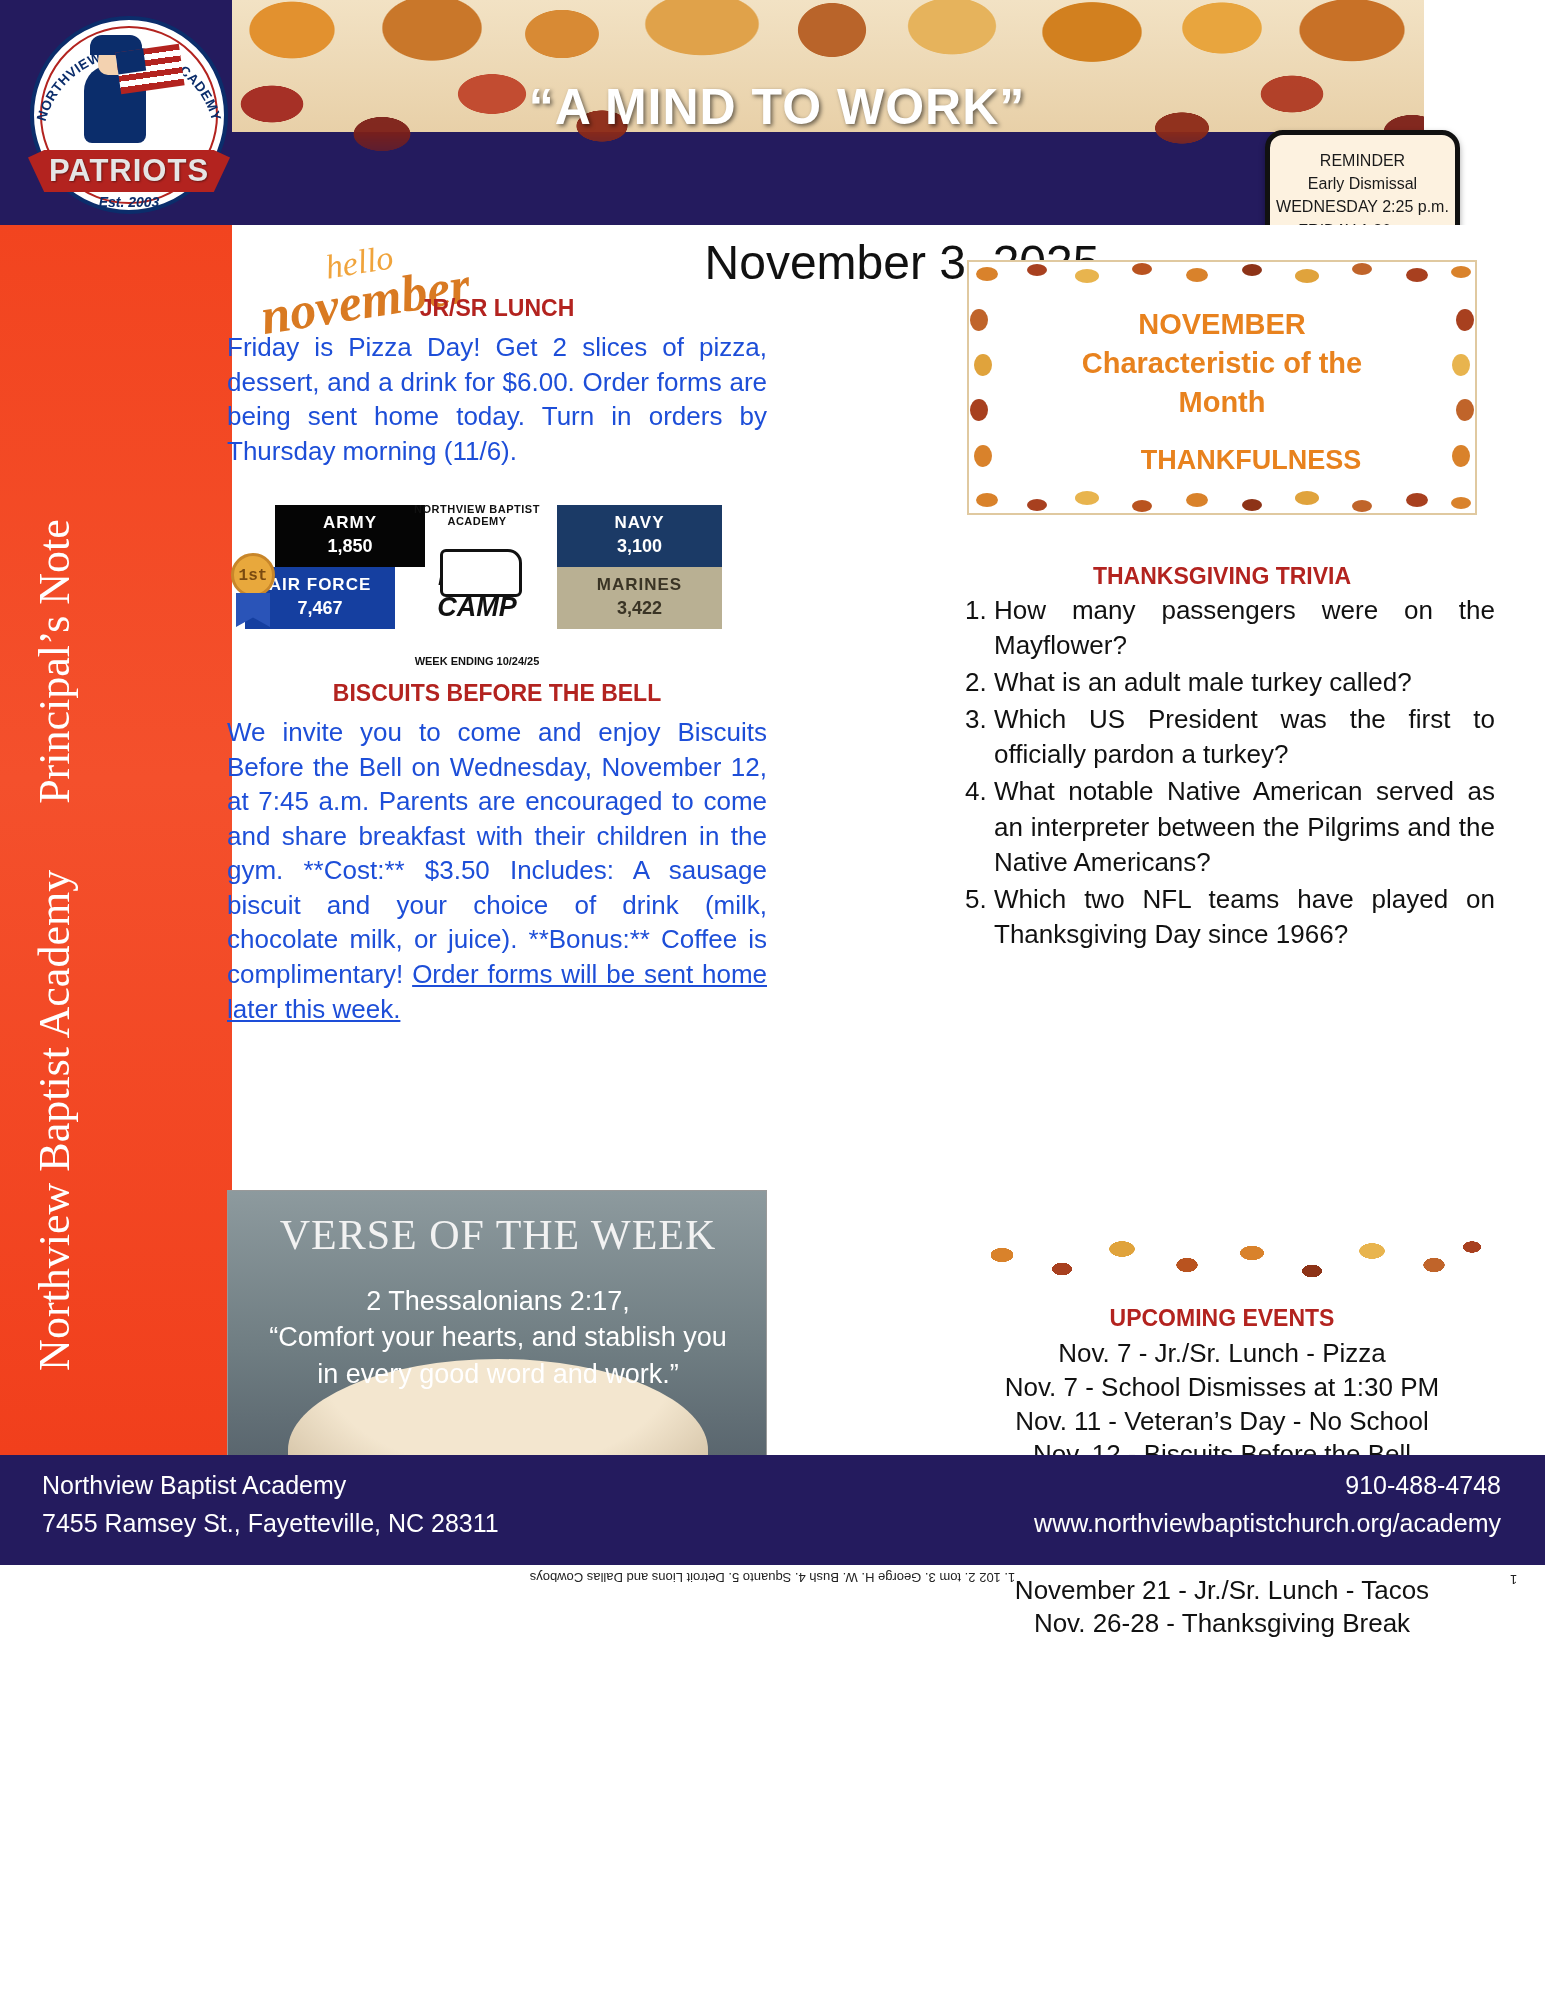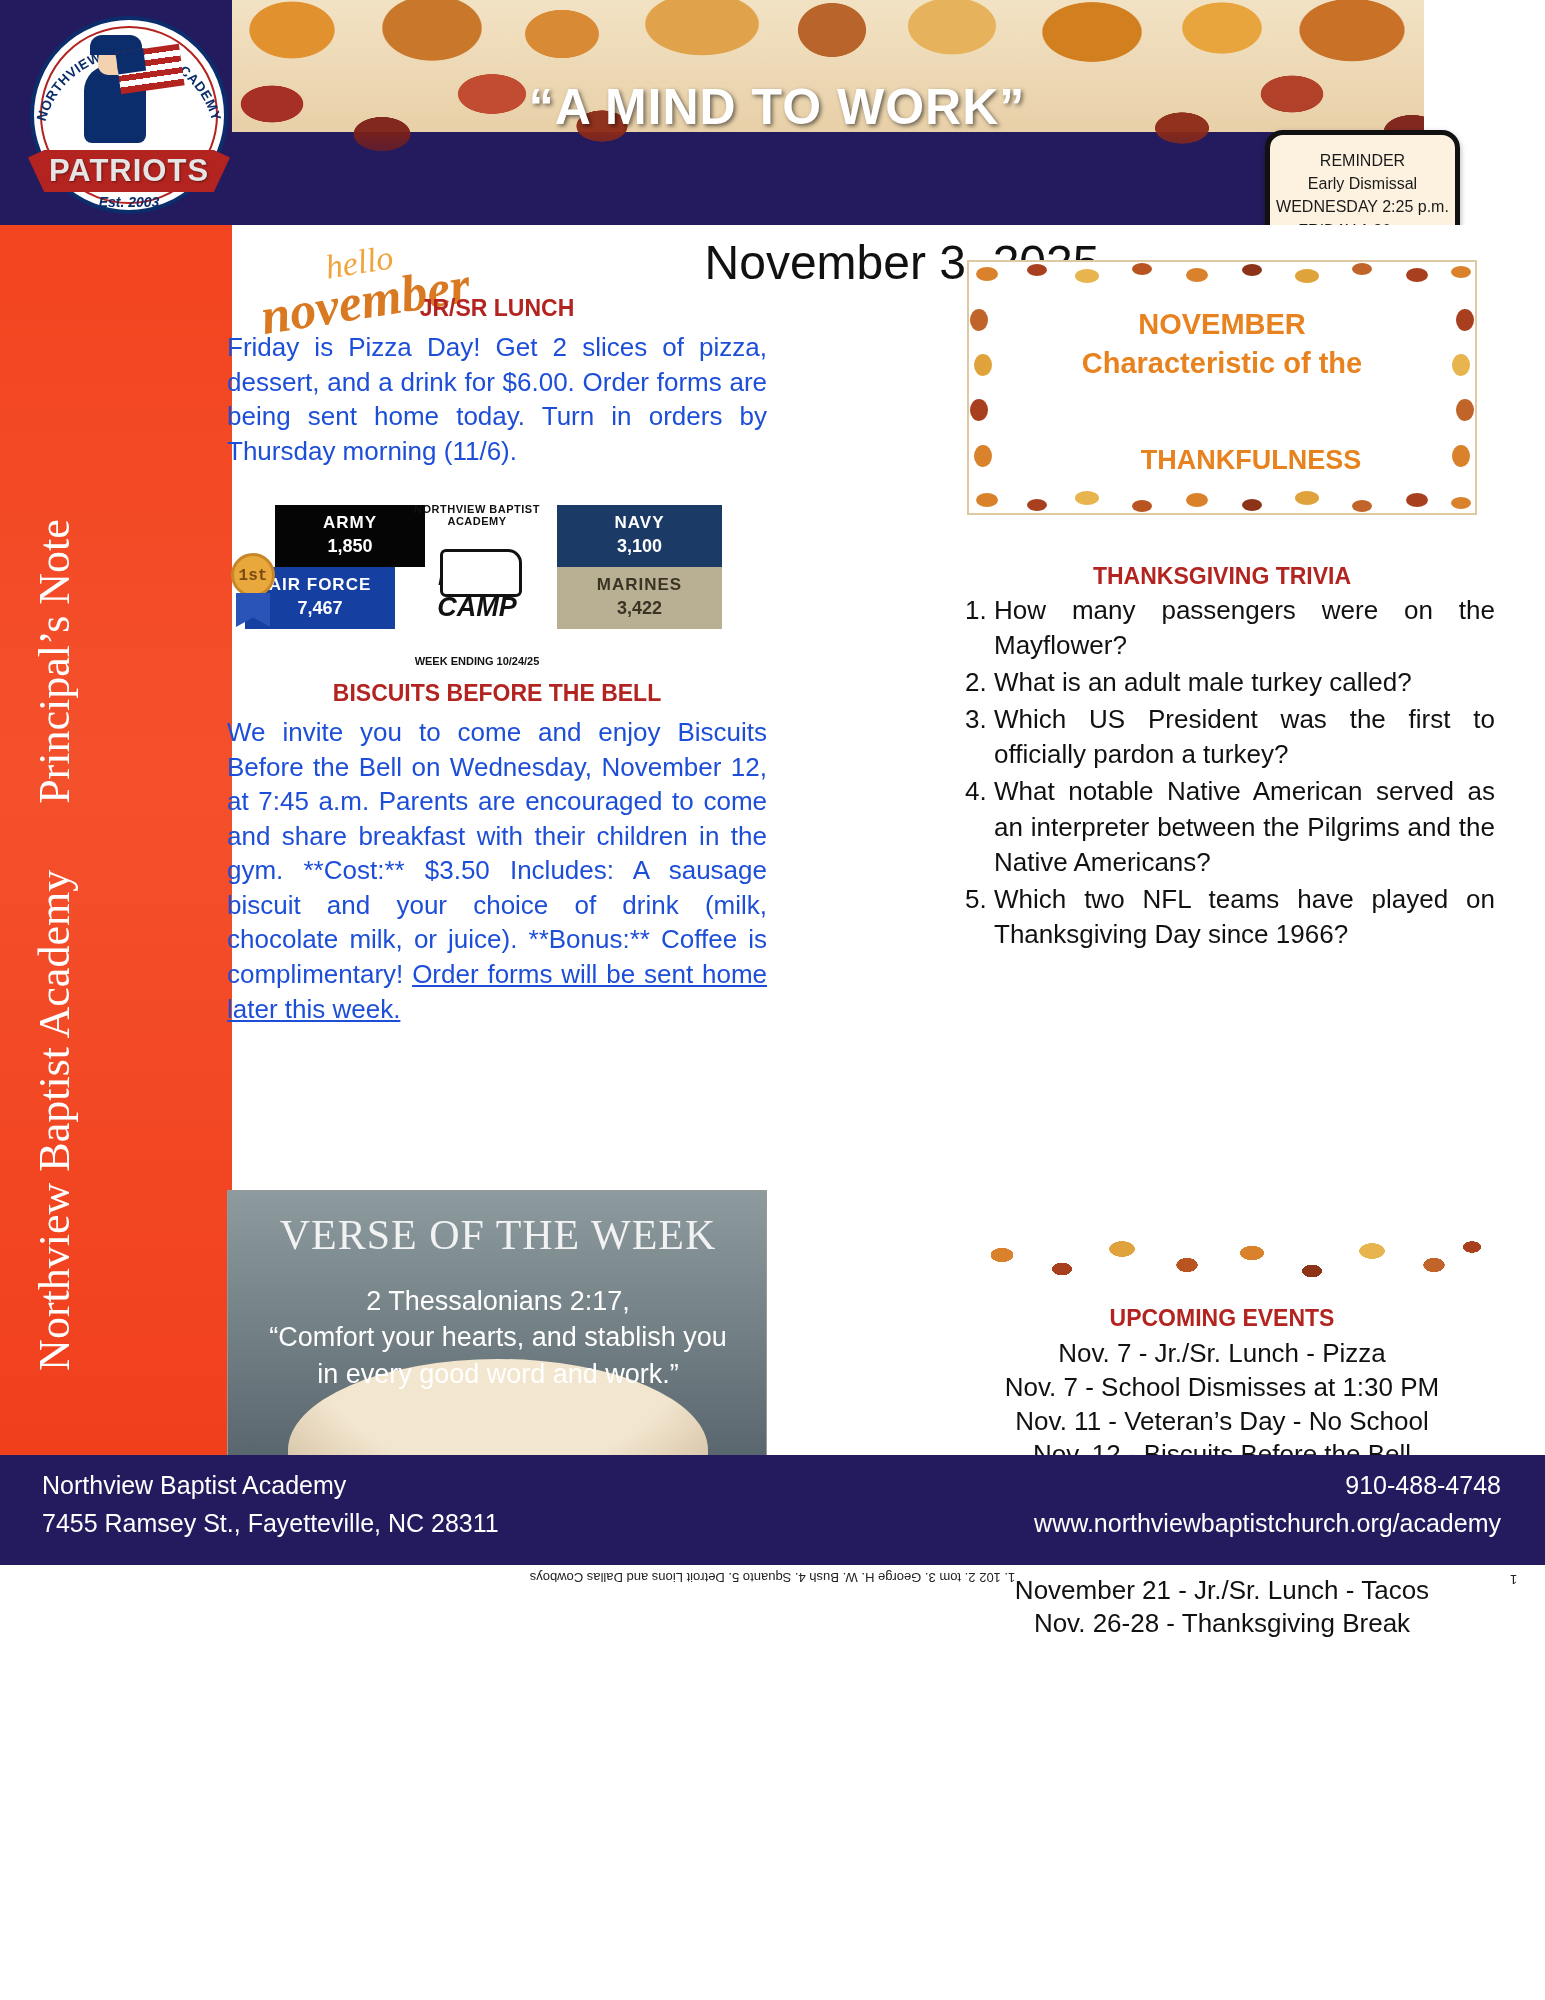--- a/index.html
+++ b/index.html
@@ -387,20 +387,21 @@
         <ellipse cx="16" cy="196" rx="9" ry="11" fill="#d9822b"></ellipse>
       <ellipse cx="498" cy="60" rx="9" ry="11" fill="#a8401f"></ellipse>
         <ellipse cx="494" cy="105" rx="9" ry="11" fill="#e8b44e"></ellipse>
       <ellipse cx="498" cy="150" rx="9" ry="11" fill="#c0642a"></ellipse>
         <ellipse cx="494" cy="196" rx="9" ry="11" fill="#d9822b"></ellipse>
     </g>
   </svg>
   <div class="char-text">
     <div>NOVEMBER</div>
     <div>Characteristic of the</div>
+    <div>Month</div>
   </div>
   <div class="char-thank">THANKFULNESS</div>
 
   <div class="h-red trivia-h">THANKSGIVING TRIVIA</div>
   <svg class="turkey" viewBox="0 0 290 330">
     <g opacity="0.9">
       <ellipse cx="145" cy="120" rx="125" ry="105" fill="#f6c9a0"></ellipse>
       <ellipse cx="145" cy="130" rx="95" ry="82" fill="#efb98c"></ellipse>
       <ellipse cx="145" cy="215" rx="72" ry="88" fill="#f3c49c"></ellipse>
       <ellipse cx="145" cy="150" rx="44" ry="46" fill="#e8b286"></ellipse>

